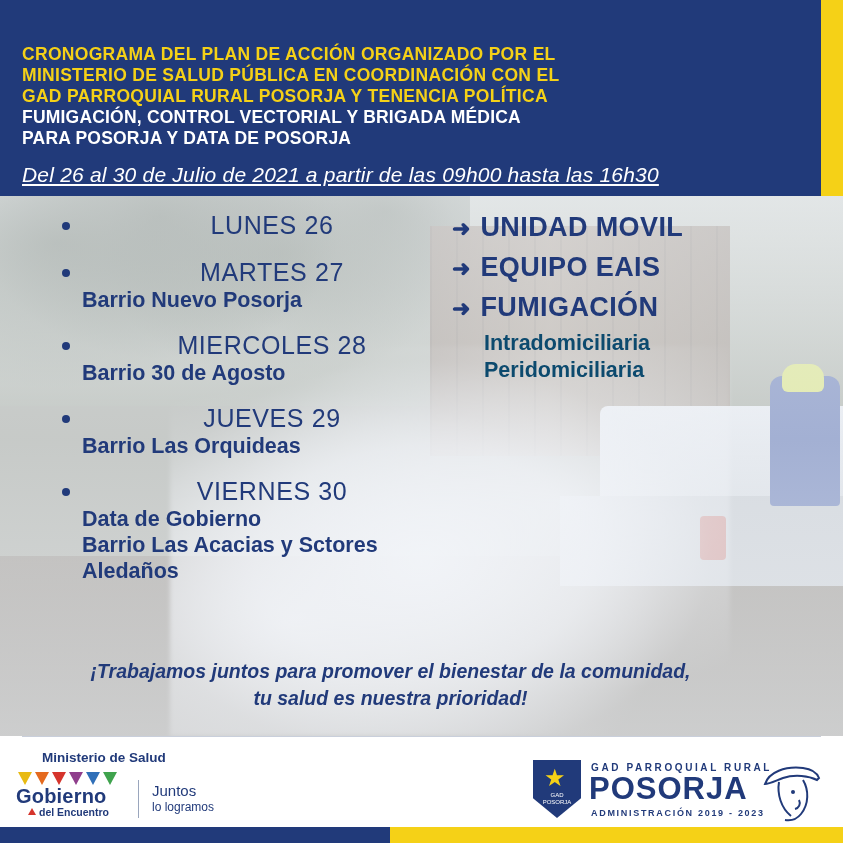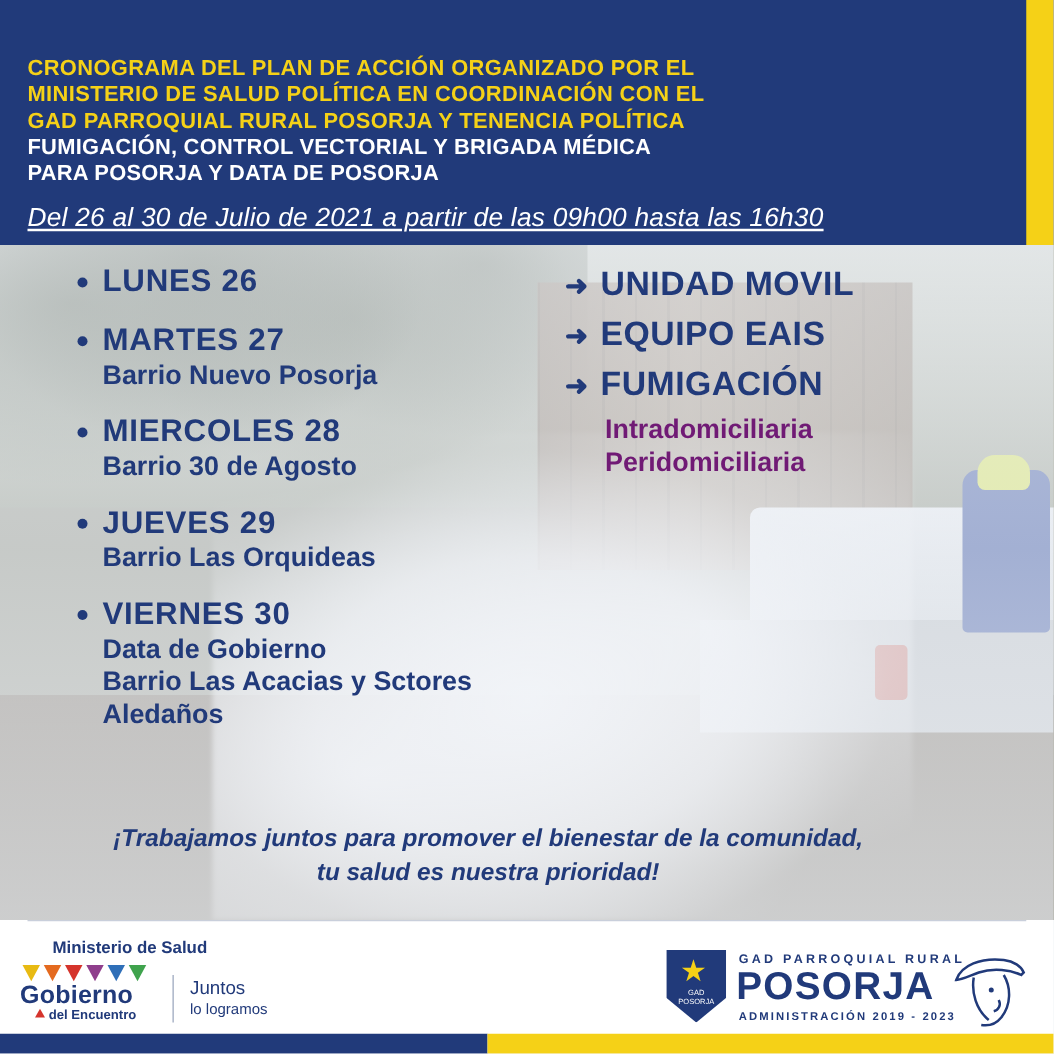--- a/index.html
+++ b/index.html
@@ -143,25 +143,26 @@
     position: absolute;
     left: 62px; top: 14px;
     width: 400px;
   }
   .day {
     margin-bottom: 17px;
   }
   .day-name {
     position: relative;
     color: #213a7a;
-    font-weight: bold;
+    font-weight: normal;
     font-size: 25px;
     letter-spacing: 0.6px;
     line-height: 30px;
     padding-left: 20px;
+    text-align: center;
   }
   .day-name::before {
     content: "";
     position: absolute;
     left: 0; top: 12px;
     width: 8px; height: 8px;
     border-radius: 50%;
     background: #213a7a;
   }
   .day-place {
@@ -190,21 +191,21 @@
     font-weight: bold;
   }
   .service-label {
     color: #213a7a;
     font-weight: bold;
     font-size: 27px;
     letter-spacing: 0.4px;
     line-height: 34px;
   }
   .service-sub {
-    color: #701a75;
+    color: #0c4a6e;
     font-weight: bold;
     font-size: 21.5px;
     line-height: 27px;
     padding-left: 32px;
   }
 
   .slogan {
     position: absolute;
     left: 0; top: 462px;
     width: 781px;
@@ -392,21 +393,21 @@
     <div class="worker"></div>
     <div class="worker-helmet"></div>
     <div class="smoke"></div>
   </div>
   <div class="veil"></div>
 
   <div class="header">
     <div class="header-stripe-yellow"></div>
     <div class="header-inner">
       <div class="title-line">CRONOGRAMA DEL PLAN DE  ACCIÓN  ORGANIZADO POR EL</div>
-      <div class="title-line">MINISTERIO DE SALUD POLÍTICA EN COORDINACIÓN CON EL</div>
+      <div class="title-line">MINISTERIO DE SALUD PÚBLICA EN COORDINACIÓN CON EL</div>
       <div class="title-line">GAD PARROQUIAL RURAL POSORJA Y TENENCIA POLÍTICA</div>
       <div class="title-line white">FUMIGACIÓN, CONTROL VECTORIAL Y BRIGADA MÉDICA</div>
       <div class="title-line white">PARA POSORJA Y DATA DE POSORJA</div>
       <div class="subtitle">Del 26 al 30 de Julio de 2021 a partir de las 09h00 hasta las 16h30</div>
     </div>
   </div>
 
   <div class="content">
 
     <div class="days">

